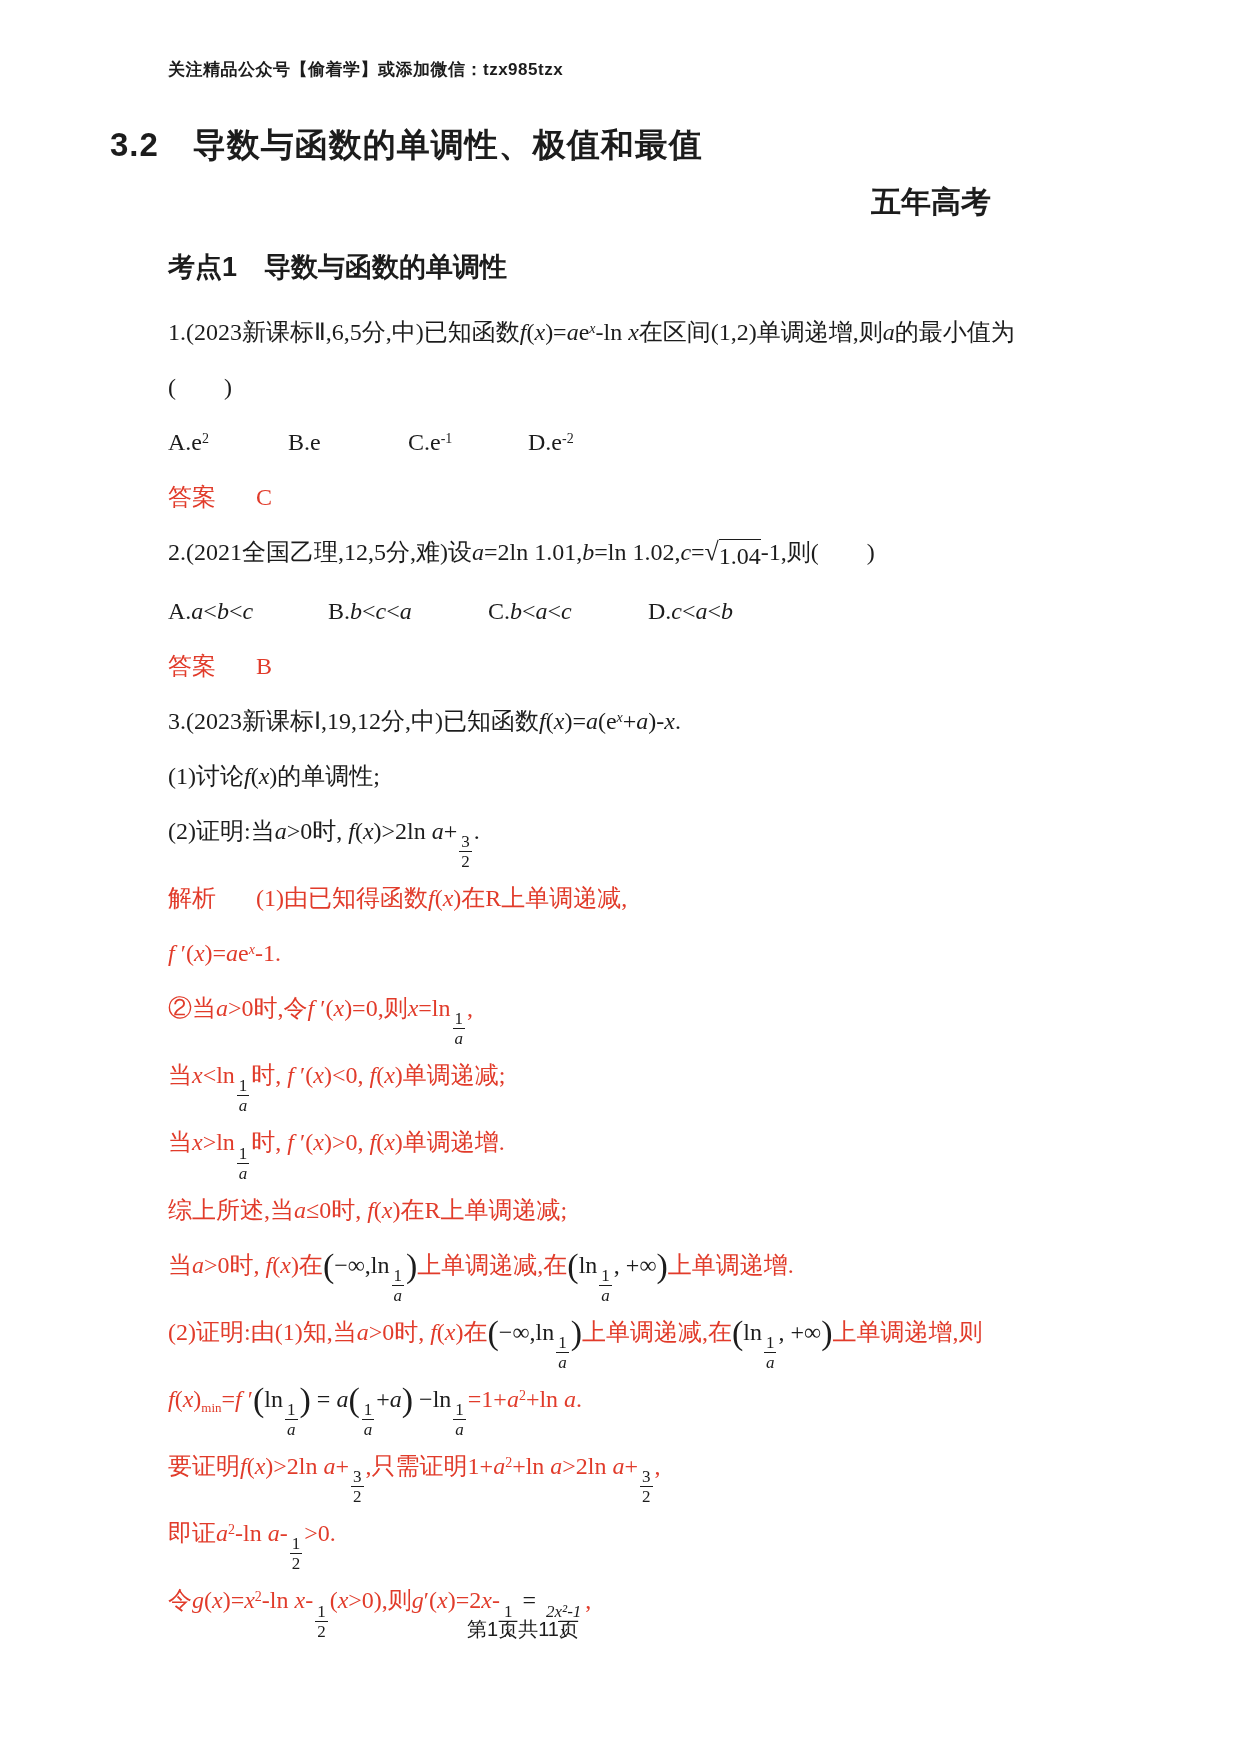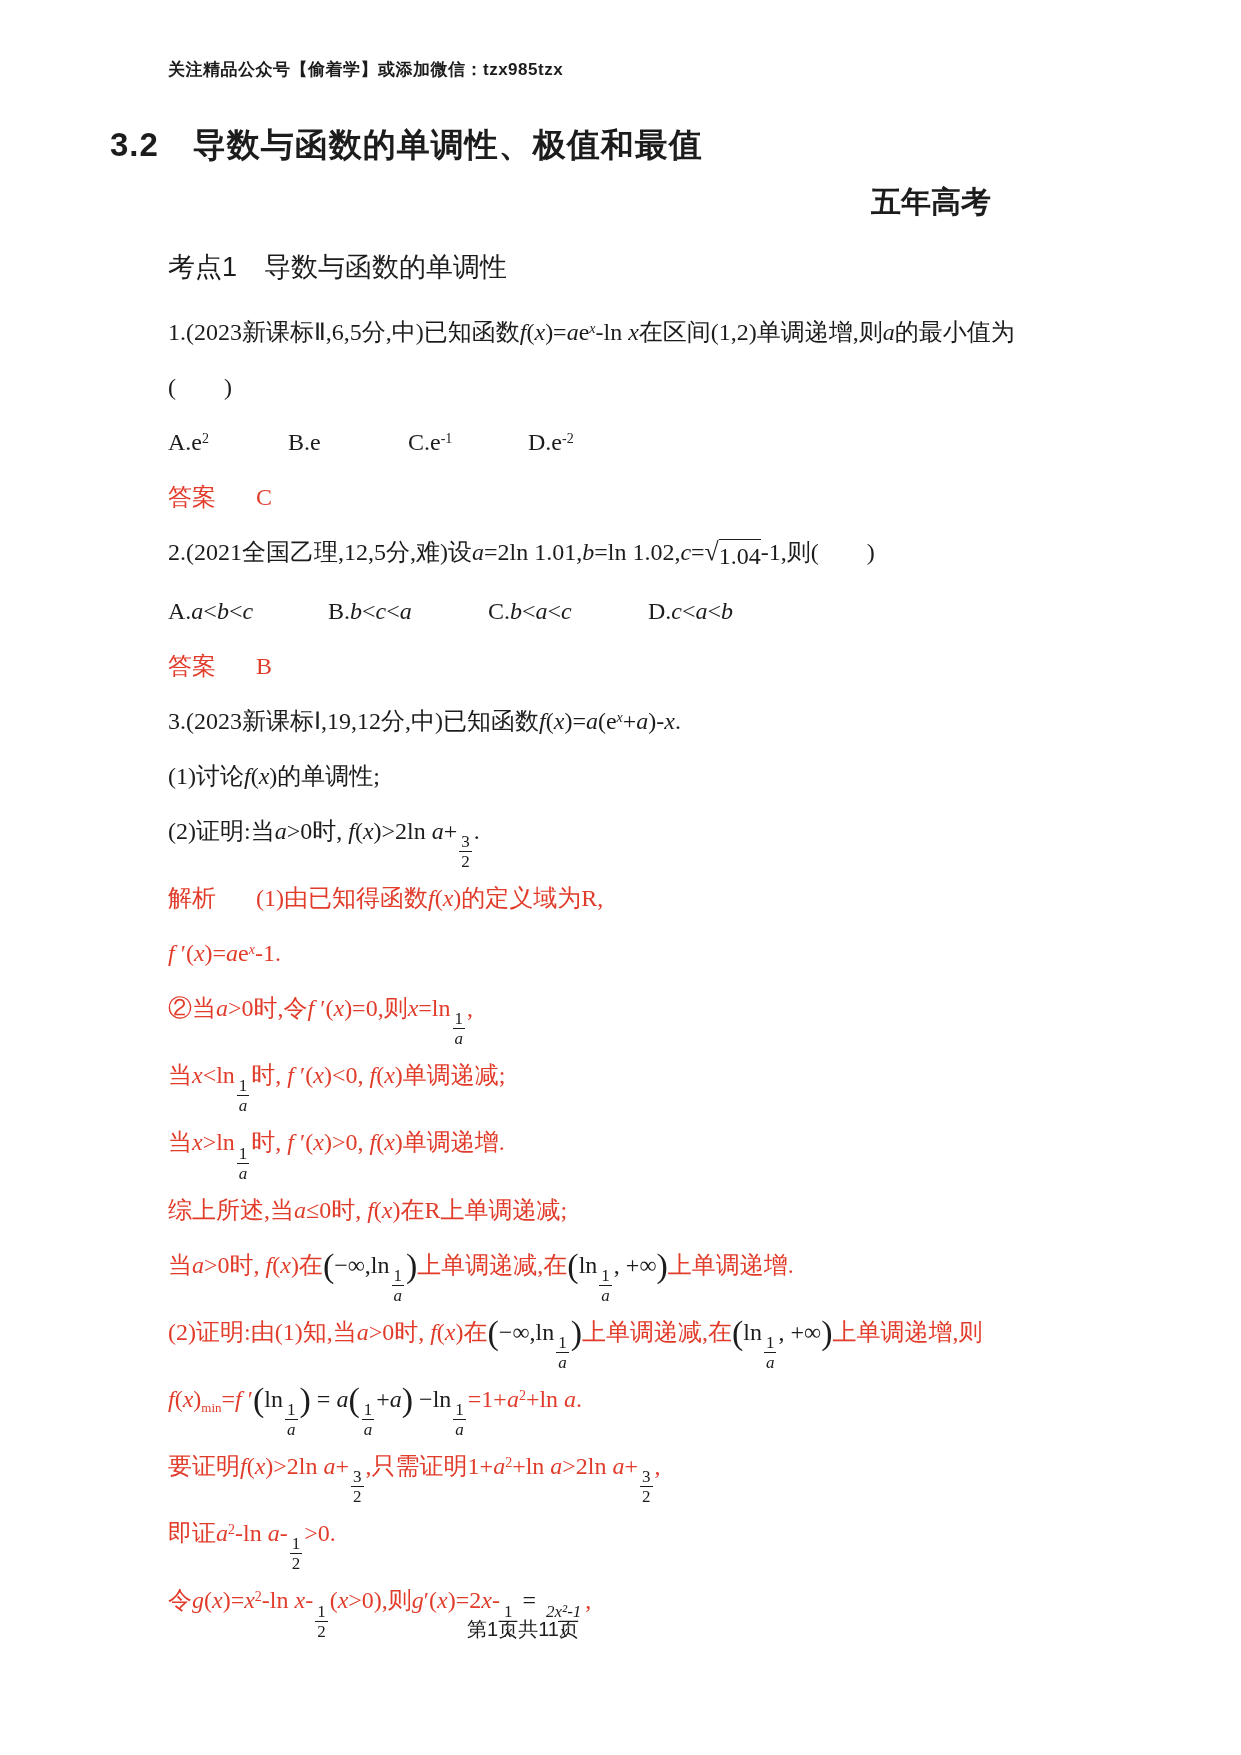--- a/index.html
+++ b/index.html
@@ -32,21 +32,21 @@
   .subtitle{
     text-align:right;
     font-family:"Liberation Sans",sans-serif;
     font-weight:700;
     font-size:30px;
     margin:14px 0 0;
     transform:translateX(-52px);
   }
   .section-heading{
     font-family:"Liberation Sans",sans-serif;
-    font-weight:400;
+    font-weight:700;
     font-size:27px;
     margin:26px 0 32px;
   }
   .content-lines{font-size:24px;}
   .line{
     display:block;
     line-height:30px;
     margin-bottom:25px;
     white-space:nowrap;
   }
@@ -116,21 +116,21 @@
         <span class="option" data-name="q2-option-c"><span>C.</span><span class="sg-it">b</span><span>&lt;</span><span class="sg-it">a</span><span>&lt;</span><span class="sg-it">c</span></span>
         <span class="option" data-name="q2-option-d"><span>D.</span><span class="sg-it">c</span><span>&lt;</span><span class="sg-it">a</span><span>&lt;</span><span class="sg-it">b</span></span>
       </div>
       <div class="line red" data-name="q2-answer"><span class="sg-lbl">答案</span><span>B</span></div>
       <div class="line" data-name="q3-stem"><span>3.(2023新课标Ⅰ,19,12分,中)已知函数</span><span class="sg-it">f</span><span>(</span><span class="sg-it">x</span><span>)=</span><span class="sg-it">a</span><span>(e</span><sup class="sg-sup sg-it">x</sup><span>+</span><span class="sg-it">a</span><span>)-</span><span class="sg-it">x</span><span>.</span></div>
       <div class="line" data-name="q3-part1"><span>(1)讨论</span><span class="sg-it">f</span><span>(</span><span class="sg-it">x</span><span>)的单调性;</span></div>
       <div class="line has-frac" data-name="q3-part2"><span>(2)证明:当</span><span class="sg-it">a</span><span>&gt;0时, </span><span class="sg-it">f</span><span>(</span><span class="sg-it">x</span><span>)&gt;2ln </span><span class="sg-it">a</span><span>+</span><span class="sg-frac">
           <span class="num">3</span>
           <span class="den">2</span>
         </span><span>.</span></div>
-      <div class="line red" data-name="analysis-domain"><span class="sg-lbl">解析</span><span>(1)由已知得函数</span><span class="sg-it">f</span><span>(</span><span class="sg-it">x</span><span>)的定义域为R,</span></div>
+      <div class="line red" data-name="analysis-domain"><span class="sg-lbl">解析</span><span>(1)由已知得函数</span><span class="sg-it">f</span><span>(</span><span class="sg-it">x</span><span>)在R上单调递减,</span></div>
       <div class="line red" data-name="analysis-derivative"><span class="sg-it">f</span><span> ′(</span><span class="sg-it">x</span><span>)=</span><span class="sg-it">a</span><span>e</span><sup class="sg-sup sg-it">x</sup><span>-1.</span></div>
       <div class="line red has-frac" data-name="analysis-case2"><span>②当</span><span class="sg-it">a</span><span>&gt;0时,令</span><span class="sg-it">f</span><span> ′(</span><span class="sg-it">x</span><span>)=0,则</span><span class="sg-it">x</span><span>=ln</span><span class="sg-frac c-bk">
           <span class="num">1</span>
           <span class="den sg-it">a</span>
         </span><span>,</span></div>
       <div class="line red has-frac" data-name="analysis-decreasing"><span>当</span><span class="sg-it">x</span><span>&lt;ln</span><span class="sg-frac c-bk">
           <span class="num">1</span>
           <span class="den sg-it">a</span>
         </span><span>时, </span><span class="sg-it">f</span><span> ′(</span><span class="sg-it">x</span><span>)&lt;0, </span><span class="sg-it">f</span><span>(</span><span class="sg-it">x</span><span>)单调递减;</span></div>
       <div class="line red has-frac" data-name="analysis-increasing"><span>当</span><span class="sg-it">x</span><span>&gt;ln</span><span class="sg-frac c-bk">

